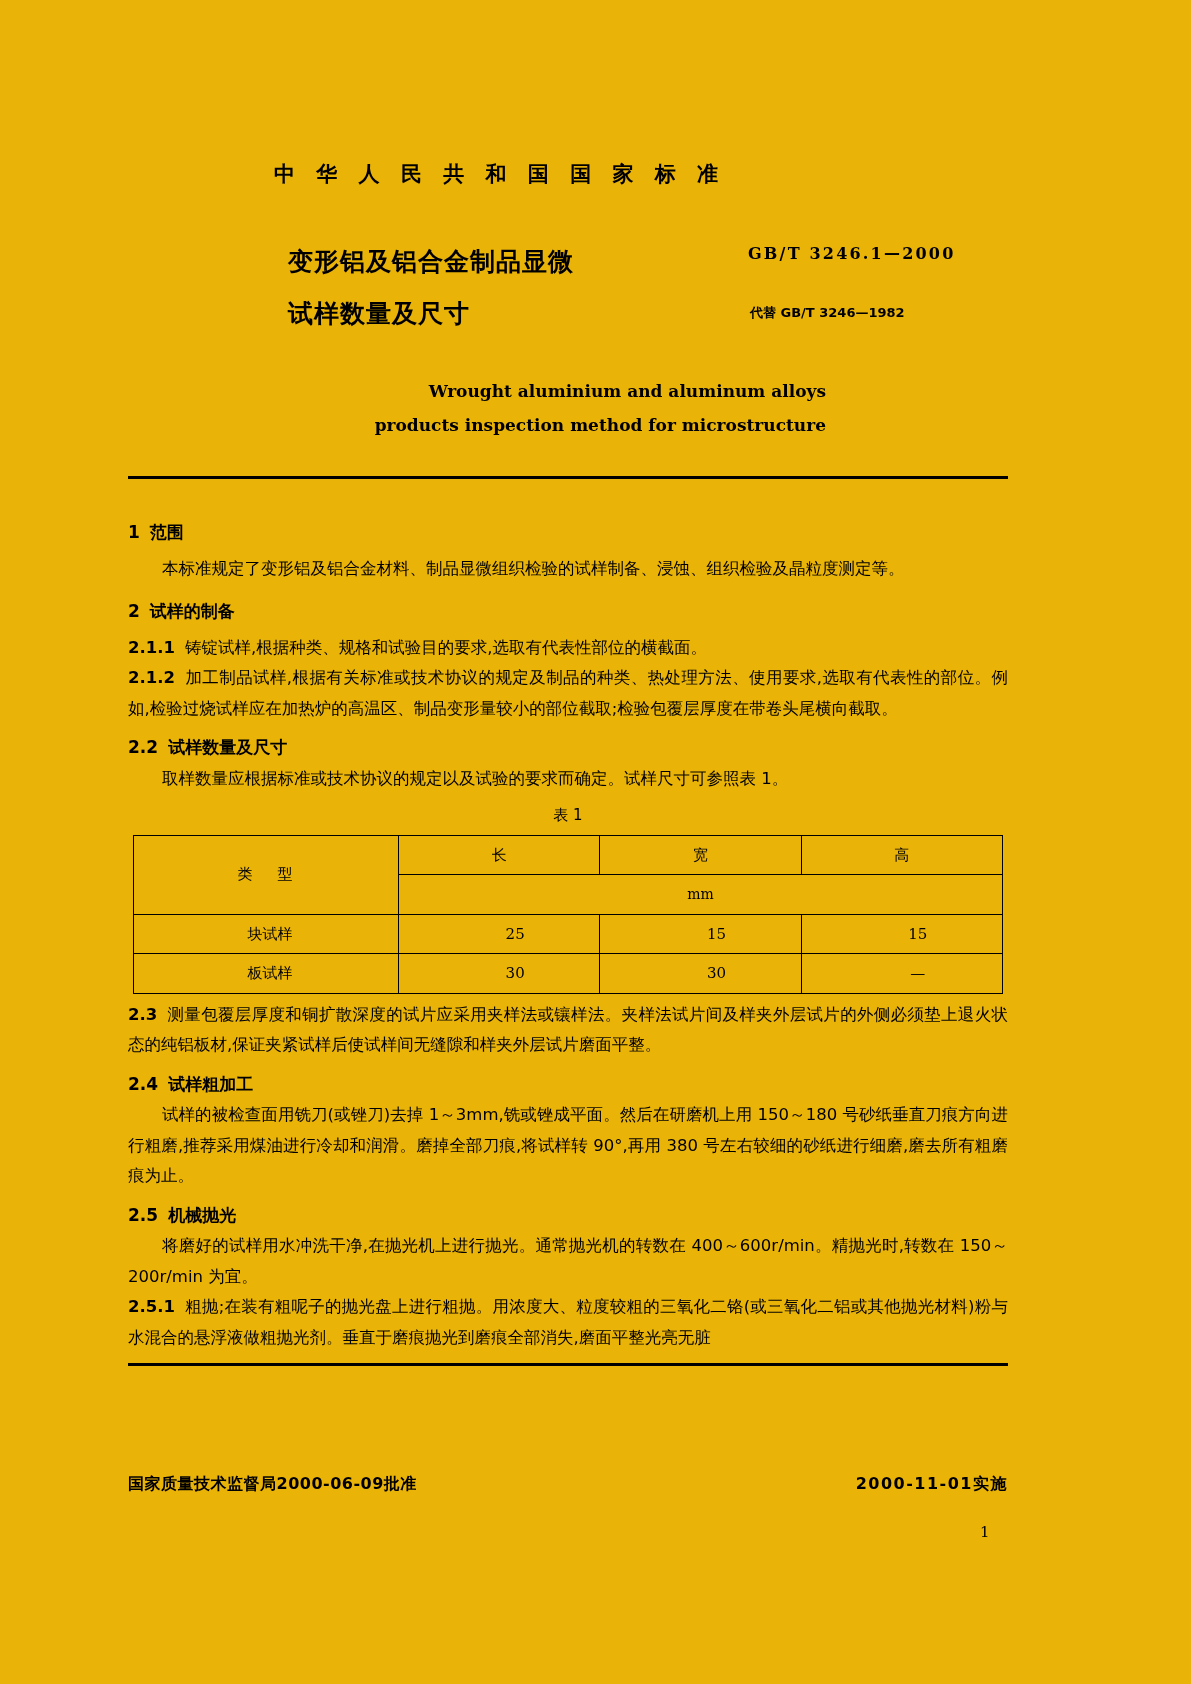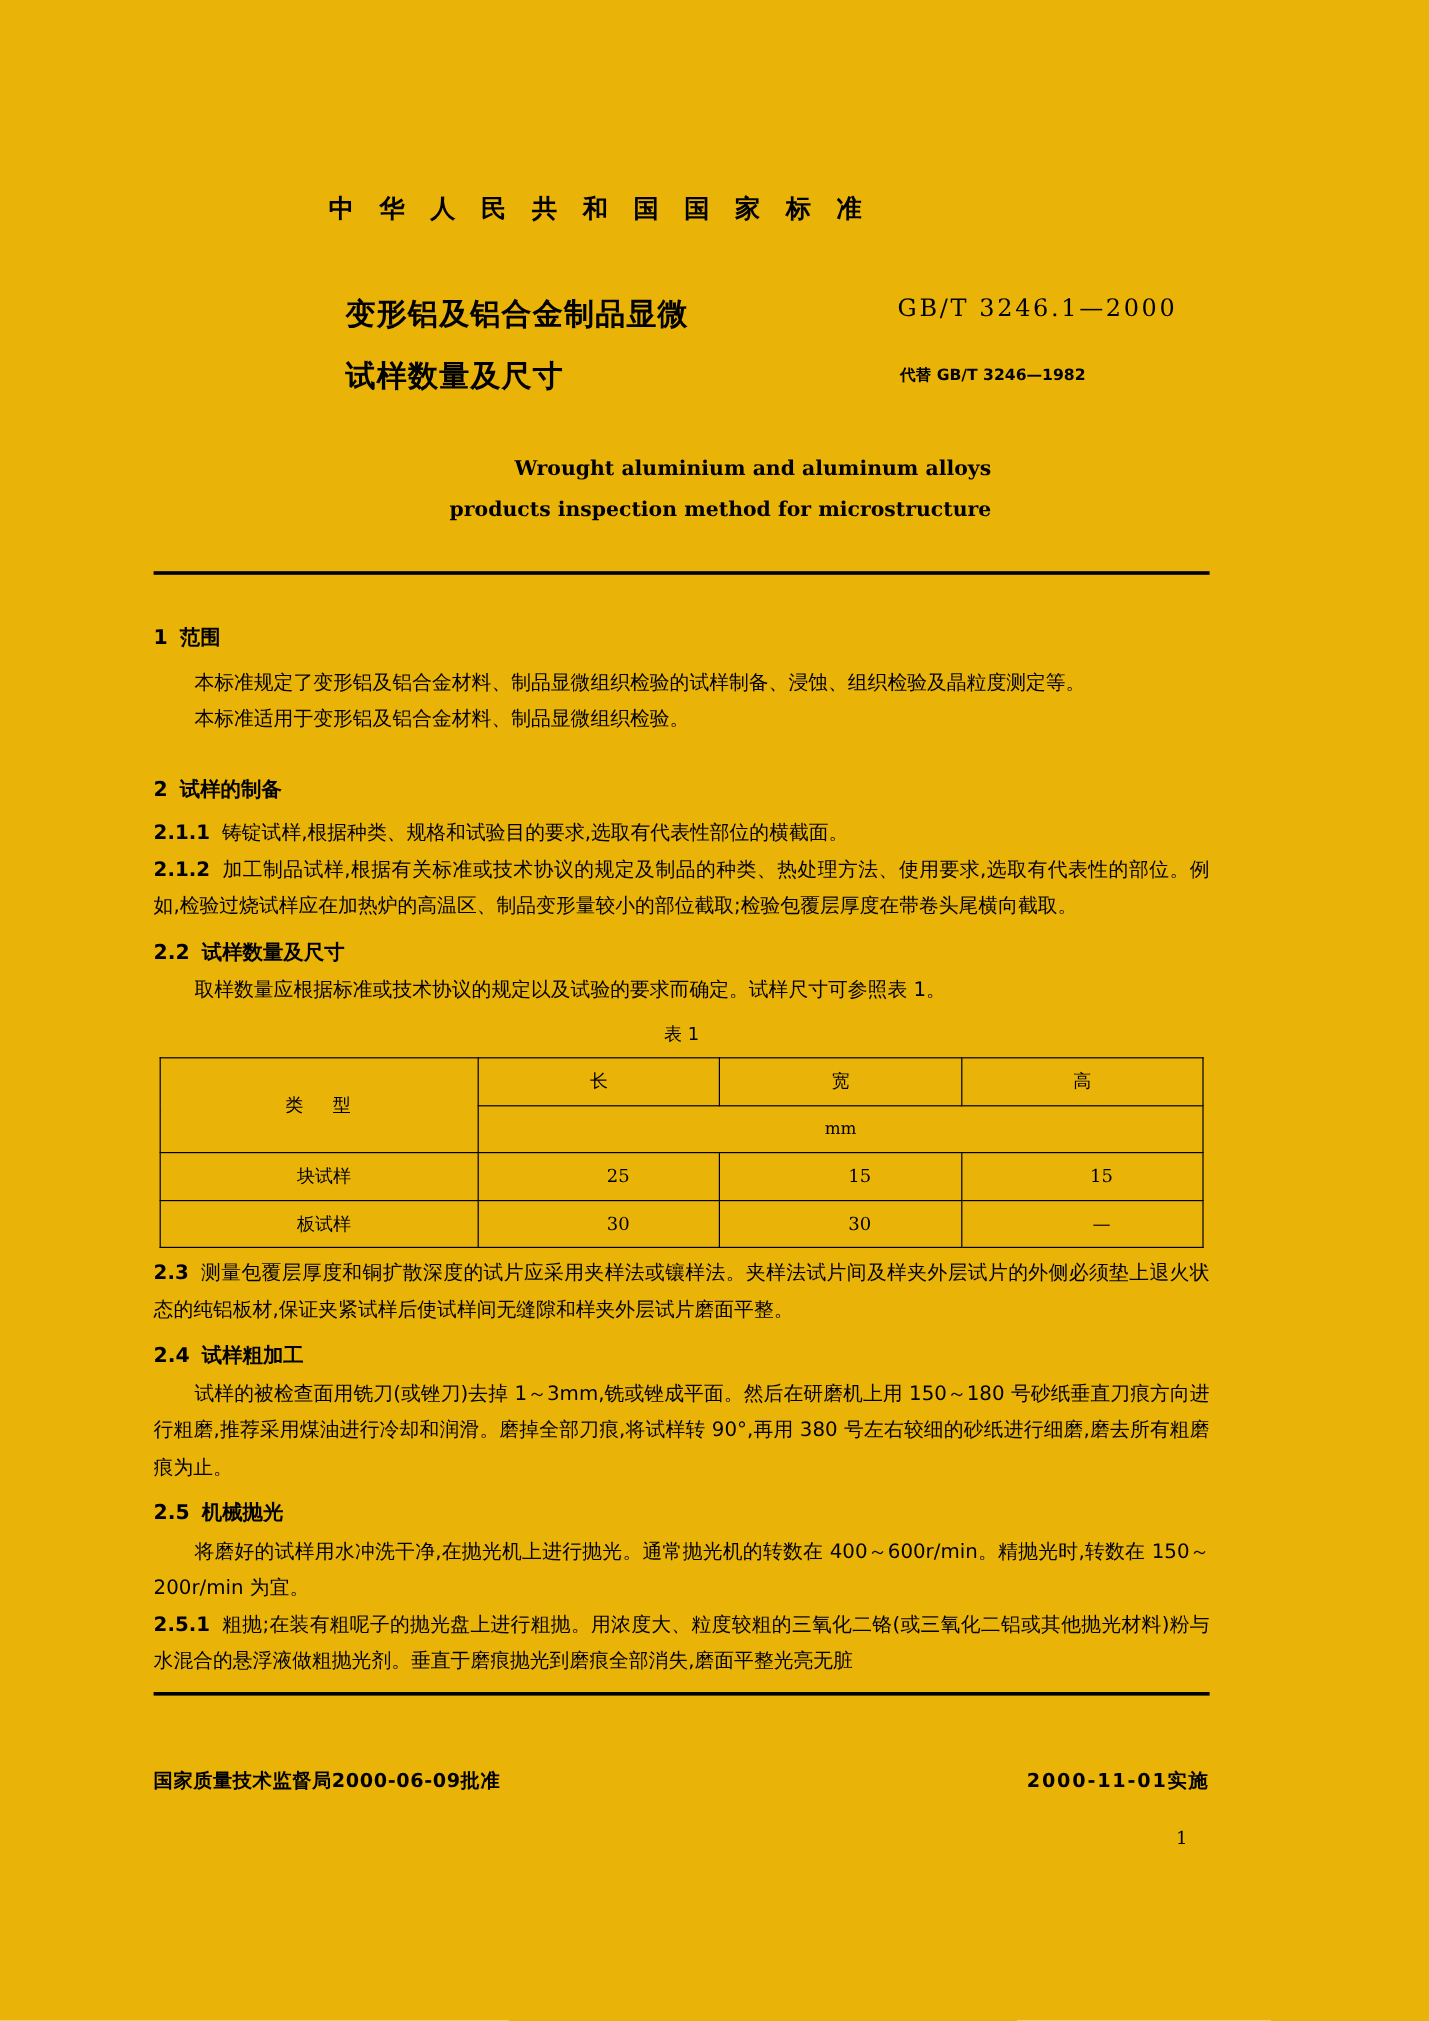--- a/index.html
+++ b/index.html
@@ -53,22 +53,22 @@
     line-height: 52px;
     letter-spacing: 1px;
     width: 430px;
   }
   .cn-title .l2 { display:block; }
   .std-no {
     position: absolute;
     left: 620px;
     top: 8px;
     font-family: "DejaVu Serif", serif;
-    font-size: 20px;
-    font-weight: normal;
+    font-size: 16px;
+    font-weight: bold;
     letter-spacing: 2.2px;
     white-space: nowrap;
   }
   .replaces {
     position: absolute;
     left: 622px;
     top: 68px;
     font-size: 13px;
     font-weight: bold;
     white-space: nowrap;
@@ -94,21 +94,21 @@
 
   
   .body {
     margin-top: 38px;
     font-size: 16.5px;
     line-height: 30.5px;
   }
   .h1 {
     font-weight: bold;
     font-size: 17px;
-    margin: 28px 0 6px 0;
+    margin: 12px 0 6px 0;
   }
   .h1 .num { margin-right: 10px; }
   .h2 {
     font-weight: bold;
     font-size: 17px;
     margin: 8px 0 1px 0;
   }
   .h2 .num { margin-right: 10px; }
   p.para {
     margin: 0;
@@ -203,21 +203,20 @@
     </div>
 
     <div class="rule-top"></div>
 
     <div class="body">
 
       <div class="h1">
         <span class="num">1</span><span>范围</span>
       </div>
       <p class="para">本标准规定了变形铝及铝合金材料、制品显微组织检验的试样制备、浸蚀、组织检验及晶粒度测定等。</p>
-      <p class="para">本标准适用于变形铝及铝合金材料、制品显微组织检验。</p>
 
       <div class="h1">
         <span class="num">2</span><span>试样的制备</span>
       </div>
 
 
       <p class="flow"><span class="num">2.1.1</span><span>铸锭试样,根据种类、规格和试验目的要求,选取有代表性部位的横截面。</span></p>
 
       <p class="flow"><span class="num">2.1.2</span><span>加工制品试样,根据有关标准或技术协议的规定及制品的种类、热处理方法、使用要求,选取有代表性的部位。例如,检验过烧试样应在加热炉的高温区、制品变形量较小的部位截取;检验包覆层厚度在带卷头尾横向截取。</span></p>
 

